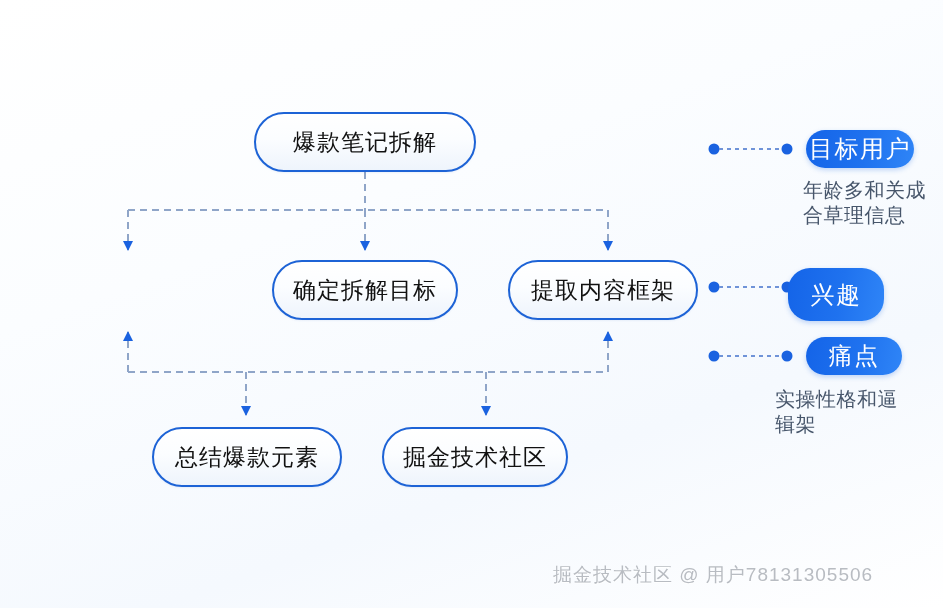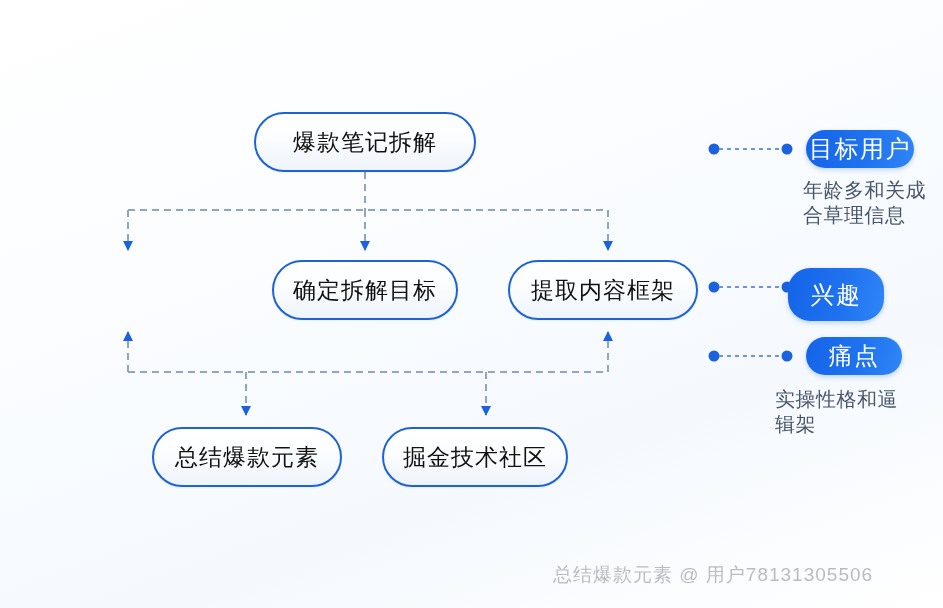--- a/index.html
+++ b/index.html
@@ -180,15 +180,15 @@
   <div class="pill" id="pill-target">目标用户</div>
 
   <div class="pill-note" id="note-target">年龄多和关成合草理信息</div>
 
   <div class="pill" id="pill-interest">兴趣</div>
 
   <div class="pill" id="pill-pain">痛点</div>
 
   <div class="pill-note" id="note-pain">实操性格和逼辑架</div>
 
-  <div class="watermark">总结爆款元素 @ 用户78131305506</div>
+  <div class="watermark">掘金技术社区 @ 用户78131305506</div>
 
 </div>
 
 </body></html>

